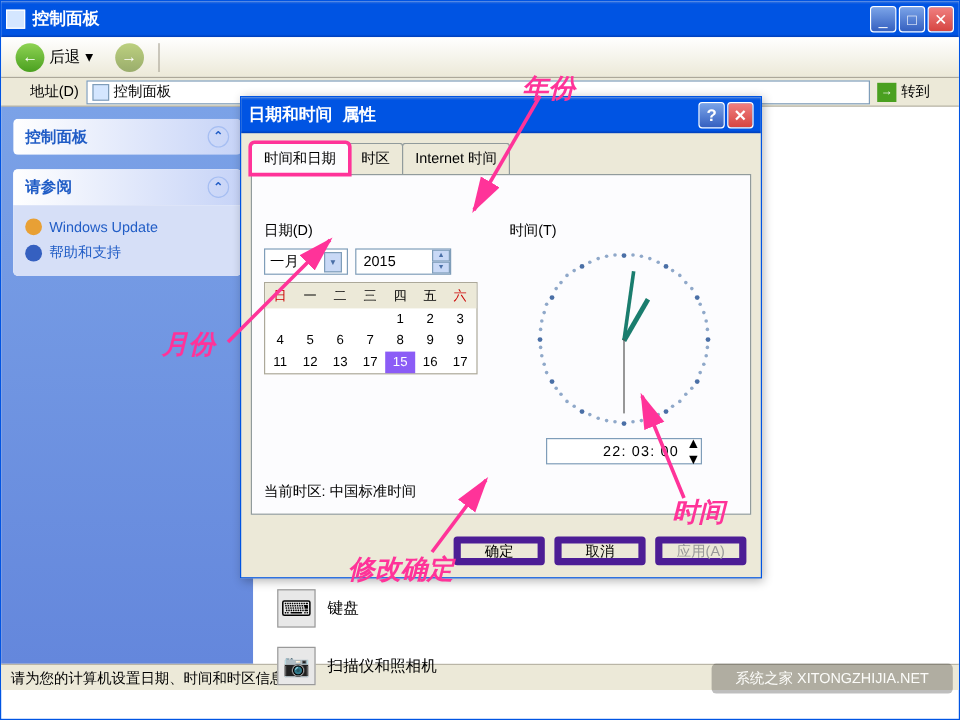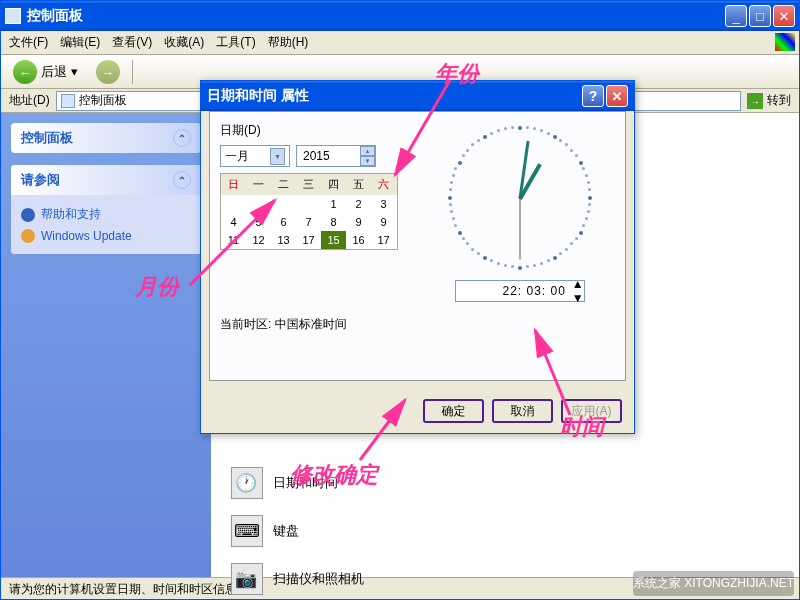--- a/index.html
+++ b/index.html
@@ -16,21 +16,21 @@
 
 .menubar { height: 24px; background: #ece9d8; display: flex; align-items: center; padding: 0 8px; gap: 12px; font-size: 12px; border-bottom: 1px solid #aca899; position: relative; }
 .menubar .xp-logo { position: absolute; right: 4px; top: 2px; width: 20px; height: 18px; background: linear-gradient(45deg, #f00, #0f0, #00f, #ff0); }
 .menubar span { cursor: pointer; }
 
 .toolbar { height: 34px; background: linear-gradient(to bottom, #fff, #ece9d8); display: flex; align-items: center; padding: 0 6px; gap: 6px; border-bottom: 1px solid #aca899; font-size: 13px; }
 .tool-btn { display: flex; align-items: center; gap: 4px; padding: 2px 6px; cursor: pointer; }
 .tool-btn .circ { width: 24px; height: 24px; border-radius: 50%; background: linear-gradient(to bottom, #8fd353, #4aa020); display: flex; align-items: center; justify-content: center; color: #fff; }
 .tool-sep { width: 1px; height: 24px; background: #aca899; }
 
-.addressbar { height: 24px; background: #ece9d8; display: flex; align-items: center; padding: 0 8px; gap: 6px; font-size: 12px; border-bottom: 1px solid #aca899; }
+.addressbar { height: 24px; background: #ece9d8; display: flex; align-items: center; padding: 0 24px; gap: 6px; font-size: 12px; border-bottom: 1px solid #aca899; }
 .addr-input { flex: 1; height: 20px; border: 1px solid #7f9db9; background: #fff; display: flex; align-items: center; padding: 0 4px; gap: 4px; }
 .go-btn { display: flex; align-items: center; gap: 4px; cursor: pointer; }
 .go-btn .sq { width: 16px; height: 16px; background: #4aa020; color: #fff; display: flex; align-items: center; justify-content: center; font-size: 10px; }
 
 .content { display: flex; height: calc(100% - 30px - 24px - 34px - 24px - 22px); }
 .sidebar { width: 210px; background: linear-gradient(to bottom, #7ba2e7, #6487dc); padding: 10px; }
 .side-panel { background: #fff; border-radius: 4px; margin-bottom: 12px; overflow: hidden; }
 .side-head { background: linear-gradient(to right, #fff, #c6d3f7); padding: 6px 10px; font-size: 13px; font-weight: bold; color: #215dc6; display: flex; justify-content: space-between; align-items: center; }
 .side-head .chev { width: 18px; height: 18px; border-radius: 50%; border: 1px solid #a6bef2; display: flex; align-items: center; justify-content: center; font-size: 10px; color: #215dc6; }
 .side-body { padding: 8px 10px; background: #d6dff7; font-size: 12px; color: #215dc6; }
@@ -39,97 +39,88 @@
 
 .main-area { flex: 1; background: #fff; padding: 10px; position: relative; }
 .cpl-icon { display: flex; align-items: center; gap: 10px; margin: 4px 0 16px 10px; font-size: 13px; }
 .cpl-icon .ic { width: 32px; height: 32px; background: #e8e8e8; border: 1px solid #999; display: flex; align-items: center; justify-content: center; font-size: 18px; }
 
 .statusbar { height: 22px; background: #ece9d8; border-top: 1px solid #aca899; font-size: 12px; padding: 3px 8px; }
 
 
 .dialog { position: absolute; left: 200px; top: 80px; width: 435px; background: #ece9d8; border: 1px solid #0054e3; box-shadow: 2px 2px 8px rgba(0,0,0,0.3); z-index: 100; }
 .dlg-title { height: 30px; background: linear-gradient(to bottom, #3b77e0, #0054e3 8%, #0054e3 92%, #003db7); color: #fff; display: flex; align-items: center; padding: 0 6px; font-size: 14px; font-weight: bold; }
-.dlg-title .t { flex: 1; }
+.dlg-title .t { flex: 1; font-family: Liberation Mono, monospace; }
 .dlg-title .help-btn { width: 22px; height: 22px; background: linear-gradient(to bottom, #7ba4e8, #3560c0); border: 1px solid #fff; border-radius: 3px; display: flex; align-items: center; justify-content: center; margin-right: 2px; cursor: pointer; }
 
 .tabs { display: flex; padding: 8px 8px 0; gap: 0; }
 .tab { padding: 4px 10px; font-size: 12px; background: #ece9d8; border: 1px solid #919b9c; border-bottom: none; border-radius: 3px 3px 0 0; cursor: pointer; position: relative; }
 .tab.active { background: #fcfcfe; z-index: 2; }
 .tab.highlight { outline: 3px solid #ff3399; outline-offset: -1px; }
 .tab + .tab { margin-left: -1px; }
 
 .tab-body { margin: 0 8px 8px; padding: 10px; border: 1px solid #919b9c; background: #fcfcfe; font-size: 12px; min-height: 270px; }
 .row { display: flex; gap: 14px; }
 .col { flex: 1; }
-.grp-label { margin-bottom: 6px; }
+.grp-label { margin-bottom: 6px; margin-top: 28px; }
 
 .month-year { display: flex; gap: 6px; margin-bottom: 6px; }
 .month-sel { width: 70px; height: 22px; border: 1px solid #7f9db9; background: #fff; display: flex; align-items: center; justify-content: space-between; padding: 0 4px; cursor: pointer; }
 .month-sel .arr { width: 15px; height: 17px; background: #c9d9f6; border: 1px solid #7f9db9; display: flex; align-items: center; justify-content: center; font-size: 8px; color: #4a6fa6; }
 .year-spin { width: 80px; height: 22px; border: 1px solid #7f9db9; background: #fff; display: flex; align-items: center; }
 .year-spin .val { flex: 1; padding: 0 6px; }
 .year-spin .spins { display: flex; flex-direction: column; }
 .year-spin .sp { width: 15px; height: 10px; background: #c9d9f6; border: 1px solid #7f9db9; font-size: 6px; display: flex; align-items: center; justify-content: center; cursor: pointer; color: #4a6fa6; }
 
 .calendar { border: 1px solid #aca899; background: #fff; width: 178px; }
 .cal-head { display: flex; background: #ece9d8; }
 .cal-head span, .cal-row span { width: 25px; text-align: center; padding: 3px 0; font-size: 11px; }
 .cal-head .red { color: #c00; }
 .cal-row { display: flex; }
 .cal-row span { cursor: pointer; }
-.cal-row .sel { background: #4d7c0f; color: #fff; }
+.cal-row .sel { background: #8b5cf6; color: #fff; }
 
 .clock-wrap { display: flex; flex-direction: column; align-items: center; gap: 8px; }
 .clock { width: 150px; height: 150px; position: relative; border-radius: 50%; }
 .clock .dot { position: absolute; width: 3px; height: 3px; background: #8fa8c9; border-radius: 50%; }
 .clock .hand { position: absolute; left: 50%; top: 50%; transform-origin: 0 50%; background: #1a7d6e; height: 4px; }
 .clock .hand.h { width: 40px; transform: rotate(-60deg); }
 .clock .hand.m { width: 58px; height: 3px; transform: rotate(-82deg); }
 .clock .hand.s { width: 62px; height: 1px; background: #555; transform: rotate(90deg); }
 .time-spin { width: 130px; height: 22px; border: 1px solid #7f9db9; background: #fff; display: flex; align-items: center; }
 .time-spin .val { flex: 1; text-align: right; padding: 0 6px; letter-spacing: 1px; }
 
 .tz { margin-top: 14px; font-size: 12px; }
 
 .dlg-btns { display: flex; justify-content: flex-end; gap: 8px; padding: 10px 12px; }
-.btn { width: 61px; height: 24px; background: #ece9d8; border: 2px solid #4c1d95; border-radius: 3px; font-size: 12px; cursor: pointer; display: flex; align-items: center; justify-content: center; }
+.btn { width: 76px; height: 24px; background: #ece9d8; border: 6px solid #4c1d95; border-radius: 3px; font-size: 12px; cursor: pointer; display: flex; align-items: center; justify-content: center; }
 .btn.disabled { color: #999; }
 
 
 .anno { position: absolute; z-index: 200; pointer-events: none; }
 .anno-text { color: #ff3399; font-size: 22px; font-weight: bold; font-style: italic; }
 .arrow { position: absolute; z-index: 150; }
 .arrow line { stroke: #ff3399; stroke-width: 3; }
 .arrow polygon { fill: #ff3399; }
-.watermark { position: absolute; right: 6px; bottom: 4px; z-index: 300; opacity: 0.85; color: #fff; background: rgba(0,0,0,0.3); padding: 4px 0; font-size: 12px; border-radius: 4px; }
+.watermark { position: absolute; right: 6px; bottom: 22px; z-index: 300; opacity: 0.85; color: #fff; background: rgba(0,0,0,0.3); padding: 4px 20px; font-size: 12px; border-radius: 4px; }
 </style>
 </head>
 <body>
 
 <div class="main-window">
   <div class="titlebar">
     <div class="icon"></div>
     <div class="title">控制面板</div>
     <div class="win-btns">
       <div class="win-btn">_</div>
       <div class="win-btn">□</div>
       <div class="win-btn close">✕</div>
     </div>
   </div>
 
-  <div class="menubar">
-    <span>文件(F)</span>
-    <span>编辑(E)</span>
-    <span>查看(V)</span>
-    <span>收藏(A)</span>
-    <span>工具(T)</span>
-    <span>帮助(H)</span>
-    <div class="xp-logo"></div>
-  </div>
 
   <div class="toolbar">
     <div class="tool-btn">
       <div class="circ">←</div>
       <span>后退</span>
       <span>▾</span>
     </div>
     <div class="tool-btn">
       <div class="circ" style="background:linear-gradient(#bcd07f,#9aad6c)">→</div>
     </div>
@@ -156,26 +147,26 @@
           <div class="chev">⌃</div>
         </div>
       </div>
       <div class="side-panel">
         <div class="side-head">
           <span>请参阅</span>
           <div class="chev">⌃</div>
         </div>
         <div class="side-body">
           <div class="side-link">
+            <div class="ic" style="background:#e8a035"></div>
+            <span>Windows Update</span>
+          </div>
+          <div class="side-link">
             <div class="ic" style="background:#3560c0"></div>
             <span>帮助和支持</span>
-          </div>
-          <div class="side-link">
-            <div class="ic" style="background:#e8a035"></div>
-            <span>Windows Update</span>
           </div>
         </div>
       </div>
     </div>
 
     <div class="main-area">
       <div style="height:340px"></div>
       <div class="cpl-icon">
         <div class="ic">🕐</div>
         <span>日期和时间</span>
@@ -194,20 +185,25 @@
   <div class="statusbar">请为您的计算机设置日期、时间和时区信息</div>
 </div>
 
 <div class="dialog">
   <div class="dlg-title">
     <span class="t">日期和时间 属性</span>
     <div class="help-btn">?</div>
     <div class="win-btn close">✕</div>
   </div>
 
+  <div class="tabs">
+    <div class="tab active highlight">时间和日期</div>
+    <div class="tab">时区</div>
+    <div class="tab">Internet 时间</div>
+  </div>
 
   <div class="tab-body">
     <div class="row">
       <div class="col">
         <div class="grp-label"><span>日期(D)</span></div>
         <div class="month-year">
           <div class="month-sel">
             <span>一月</span>
             <div class="arr">▾</div>
           </div>
@@ -254,20 +250,21 @@
                 <span>13</span>
                 <span>17</span>
                 <span class="sel">15</span>
                 <span>16</span>
                 <span>17</span>
               </div>
             </div>
         </div>
       </div>
       <div class="col">
+        <div class="grp-label"><span>时间(T)</span></div>
         <div class="clock-wrap">
           <div class="clock" id="clock">
             <div class="hand h"></div>
             <div class="hand m"></div>
             <div class="hand s"></div>
           <div class="dot" style="left: 73.5px; top: 3.5px; width: 4px; height: 4px; background: rgb(74, 111, 166);"></div>
               <div class="dot" style="left: 80.817px; top: 3.88347px;"></div>
               <div class="dot" style="left: 88.0538px; top: 5.02967px;"></div>
               <div class="dot" style="left: 95.1312px; top: 6.92604px;"></div>
               <div class="dot" style="left: 101.972px; top: 9.55182px;"></div>

